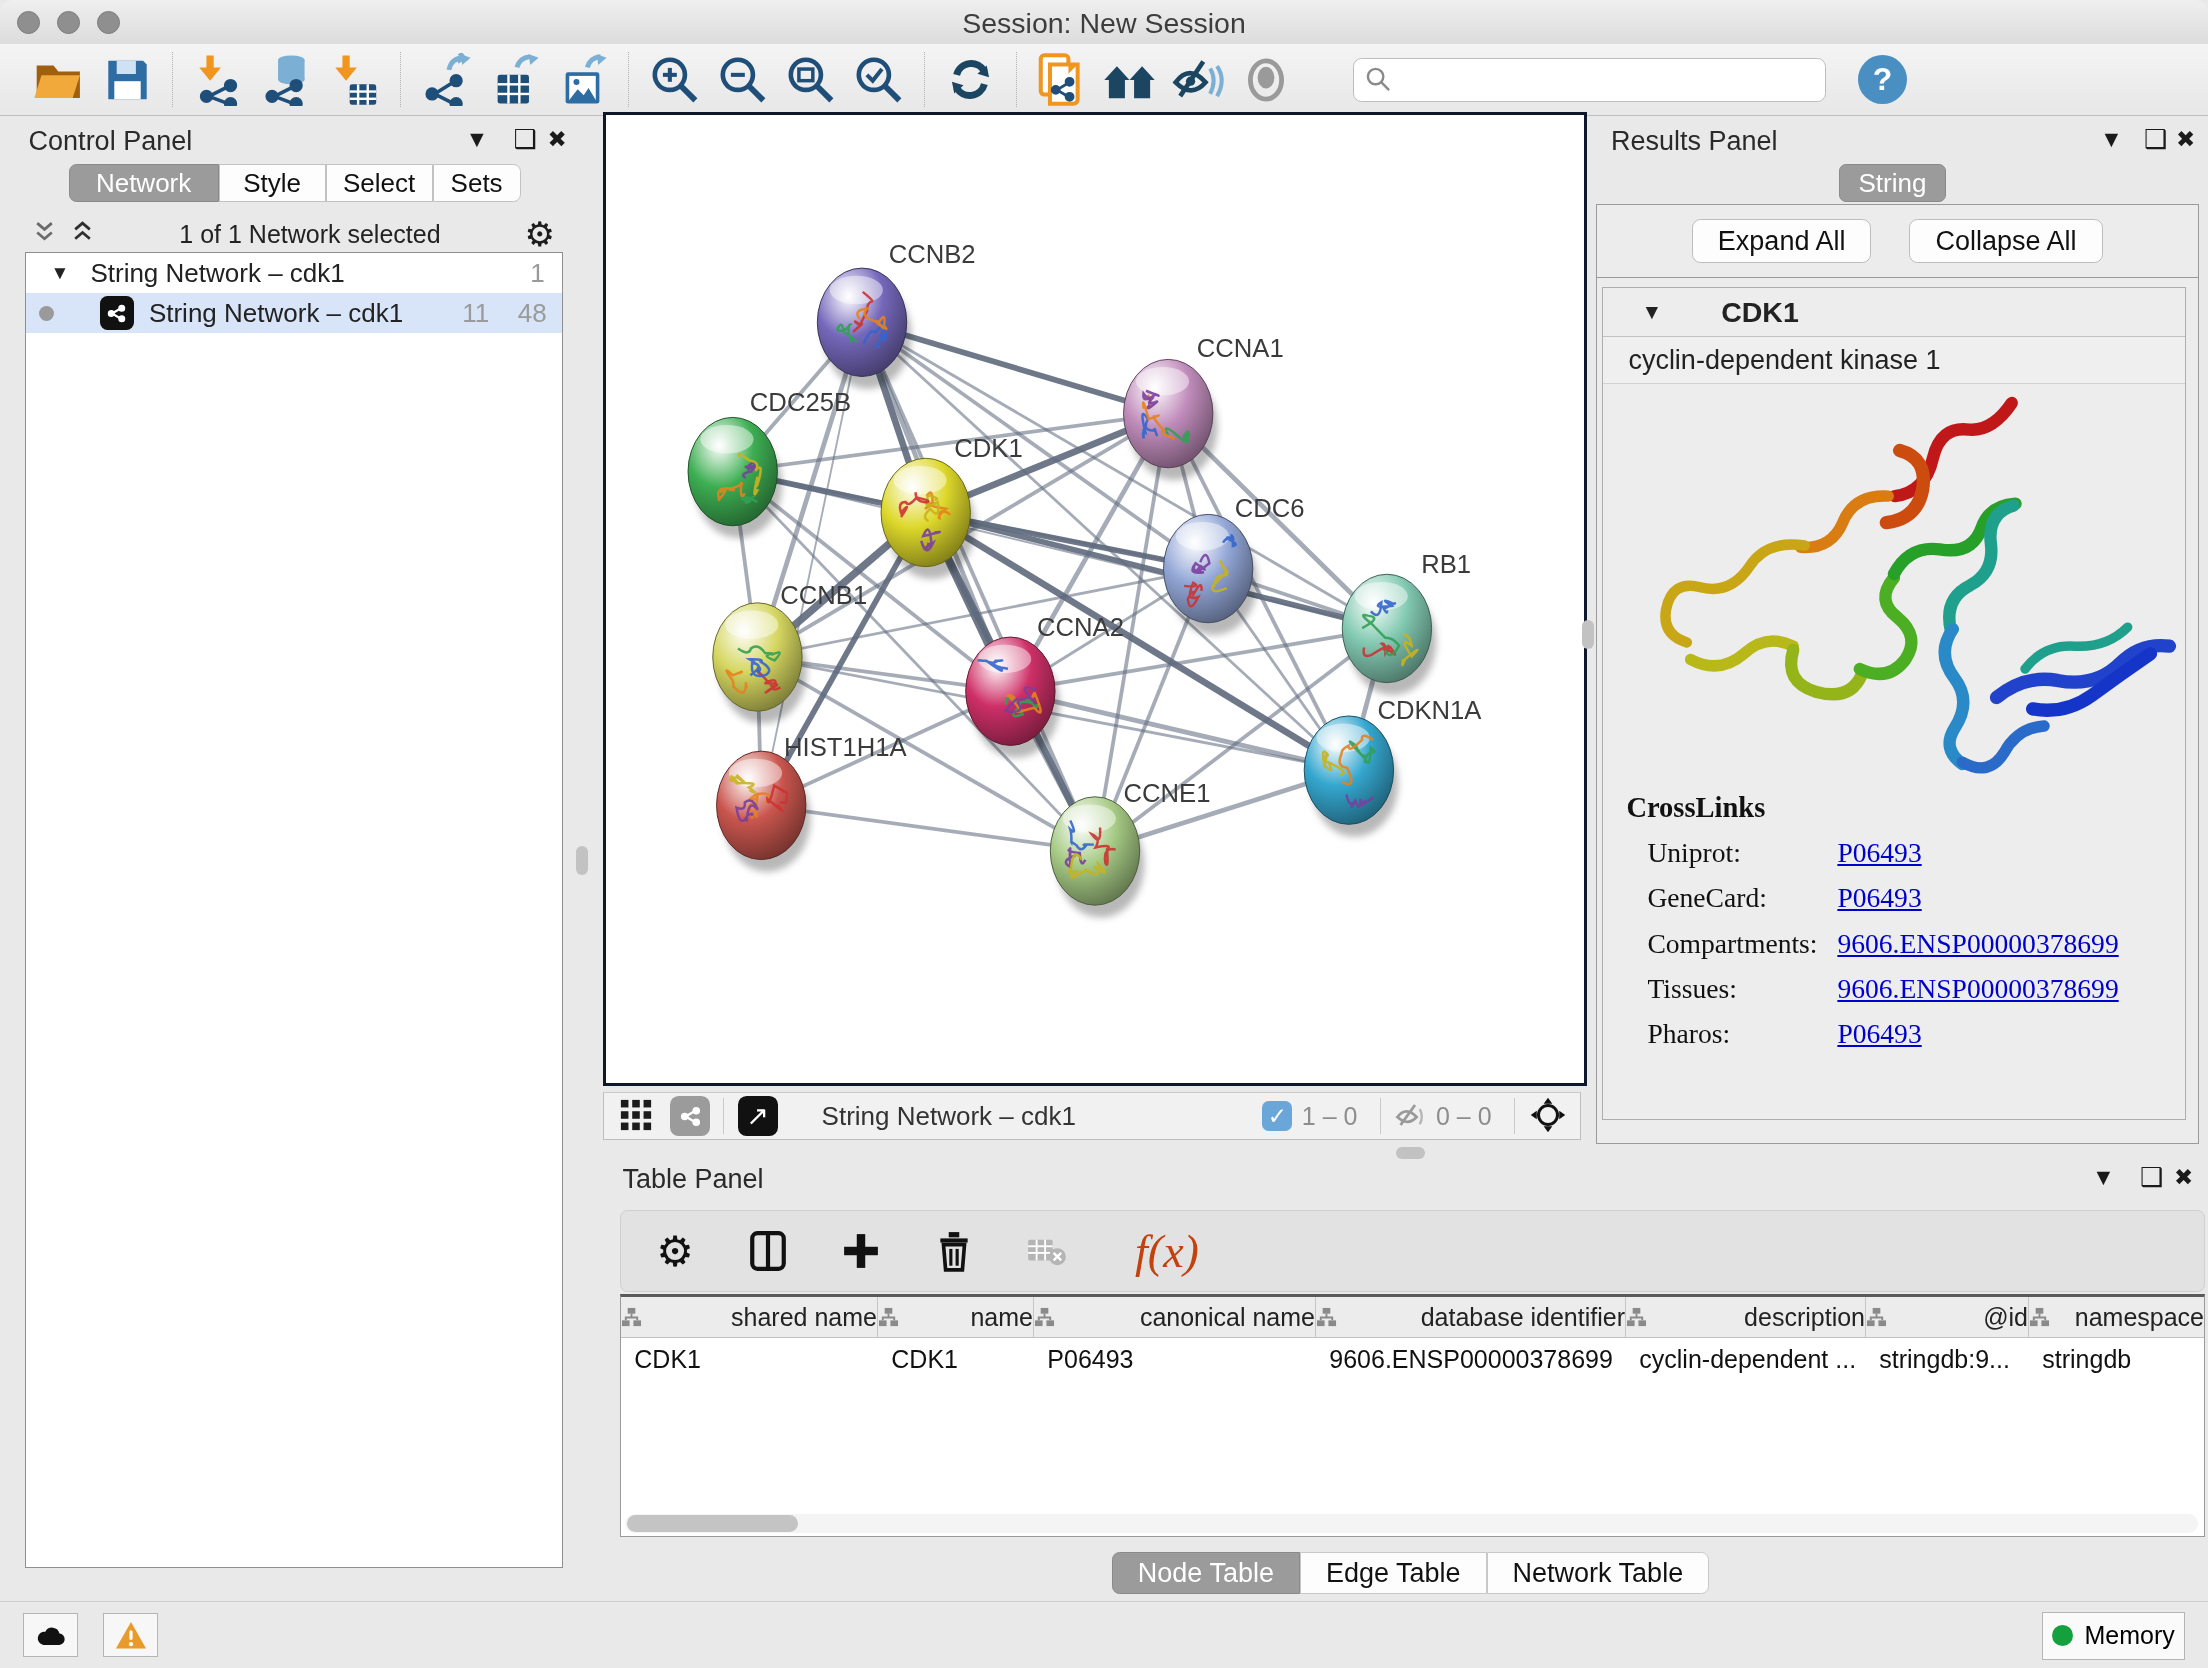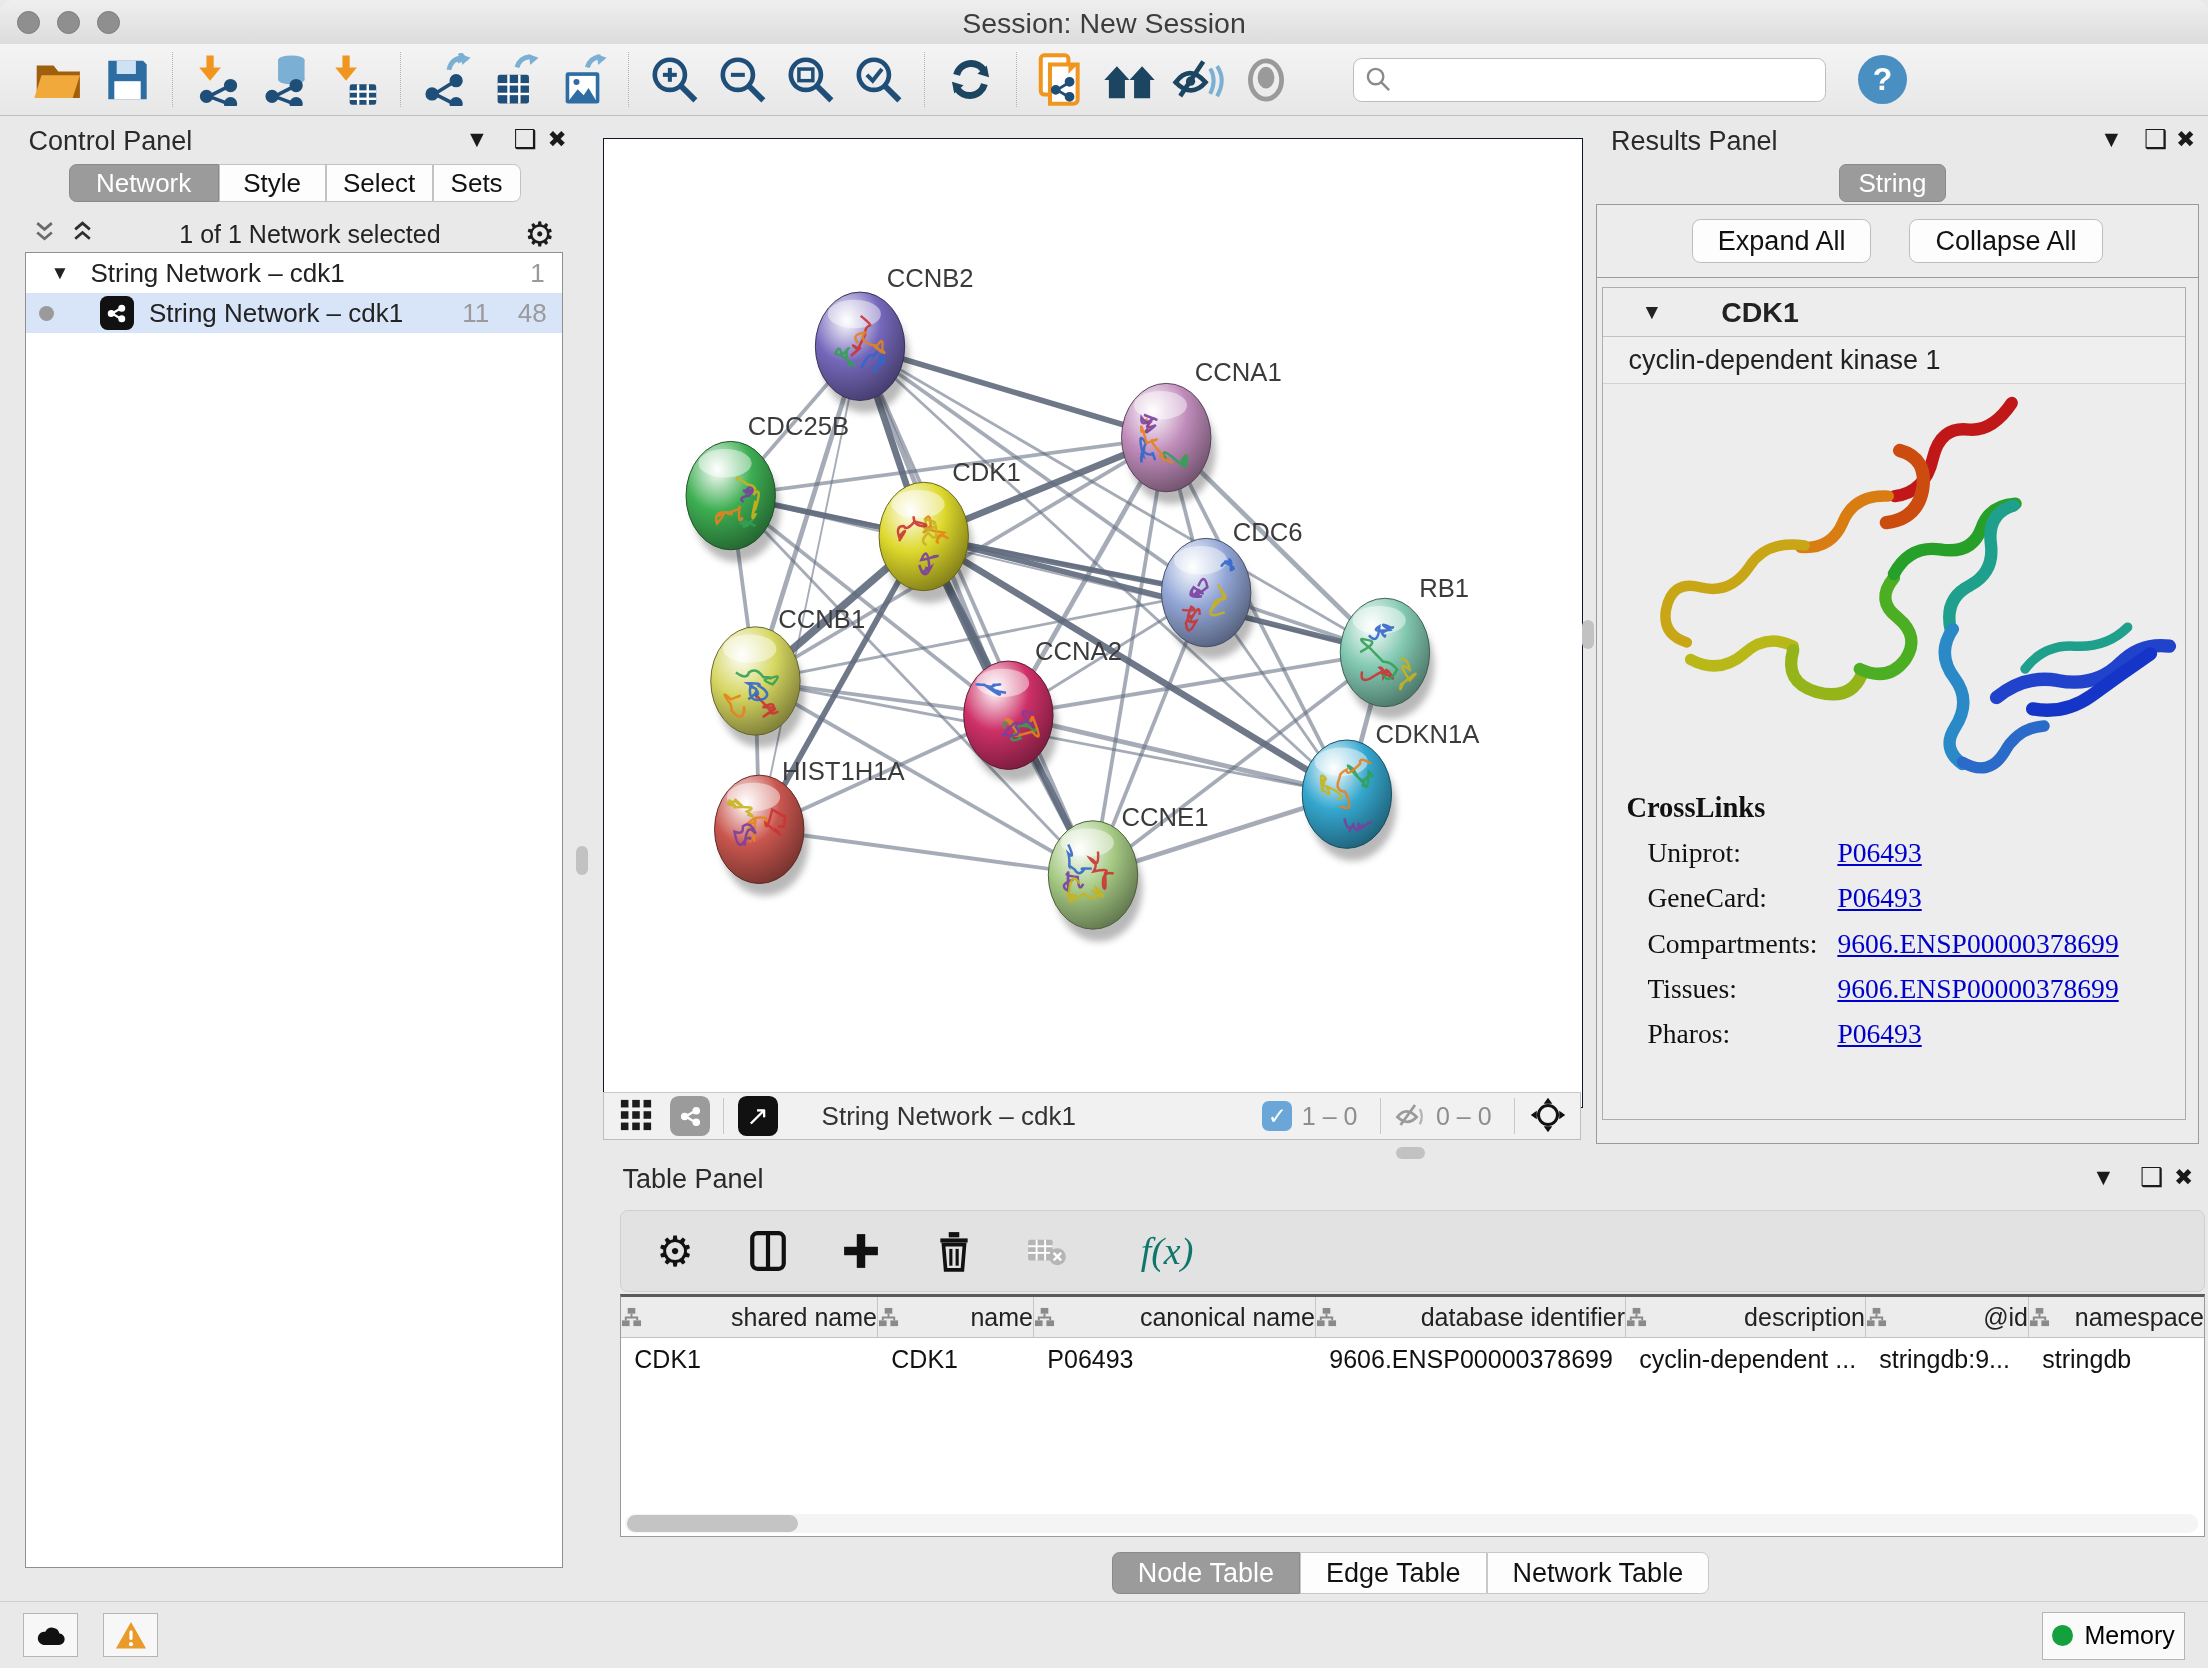--- a/index.html
+++ b/index.html
@@ -38,21 +38,21 @@
   .cpanel{left:7.6px;top:124px;width:563px;height:1451px;}
   .ctree{position:absolute;left:17px;top:128px;width:536px;height:1314px;background:#fff;
          border:1.9px solid #8f8f8f;}
   .trow{height:40px;display:flex;align-items:center;font-size:26px;}
   .trow .cnt{color:#9a9a9a;}
   .trow.sel{background:#d8e5f9;}
   .sharebadge{width:34px;height:34px;border-radius:7.6px;background:#111;display:flex;
               align-items:center;justify-content:center;}
 
   
-  .canvas{left:603px;top:138px;width:978px;height:968px;background:#fff;border:1px solid #0f172a;}
+  .canvas{left:603px;top:112px;width:978px;height:968px;background:#fff;border:3px solid #0f172a;}
   .netfooter{left:603px;top:1092px;width:978px;height:48px;background:#f1f1f1;
              border:1px solid #bdbdbd;border-top:1px solid #c8c8c8;display:flex;align-items:center;
              box-sizing:border-box;font-size:26px;color:#333;}
   .nfsep{width:0;height:36px;border-left:1px solid #c9c9c9;margin:0 13.3px;}
   .nfcount{color:#8d8d8d;margin:0 9.5px;font-size:25px;}
   .blackbtn{width:40px;height:40px;border-radius:8.6px;background:#111;color:#fff;display:flex;
             align-items:center;justify-content:center;font-size:27px;}
   .graybtn{width:40px;height:40px;border-radius:8.6px;background:#9b9b9b;display:flex;
            align-items:center;justify-content:center;}
 
@@ -735,21 +735,21 @@
         <g stroke="#fff" stroke-width="2">
             <line x1="2" y1="13" x2="28" y2="13"></line>
             <line x1="2" y1="20" x2="28" y2="20"></line>
         <line x1="11" y1="6" x2="11" y2="28"></line>
             <line x1="20" y1="6" x2="20" y2="28"></line>
           </g>
         <circle cx="33" cy="24" r="9" fill="#b5b5b5"></circle>
         <path d="M29 20 l8 8 M37 20 l-8 8" stroke="#fff" stroke-width="2.5"></path>
         </svg>
       </button>
-    <button class="ttb" style="width:105px;font-family:'Liberation Serif',serif;font-style:italic;font-size:38px;color:#0f766e">f(x)</button>
+    <button class="ttb" style="width:105px;font-family:'Liberation Serif',serif;font-style:italic;font-size:46px;color:#c2410c">f(x)</button>
   </div>
 
   <div class="table abs">
     <div class="thead">
       <div class="th c0">
           <svg width="21" height="21" viewBox="0 0 22 22">
             <rect x="7" y="1" width="8" height="6" fill="#8a8a8a"></rect>
             <rect x="1" y="14" width="8" height="6" fill="#8a8a8a"></rect>
             <rect x="13" y="14" width="8" height="6" fill="#8a8a8a"></rect>
             <path d="M11 7 v4 M5 14 v-3 h12 v3" stroke="#8a8a8a" stroke-width="2" fill="none"></path>

